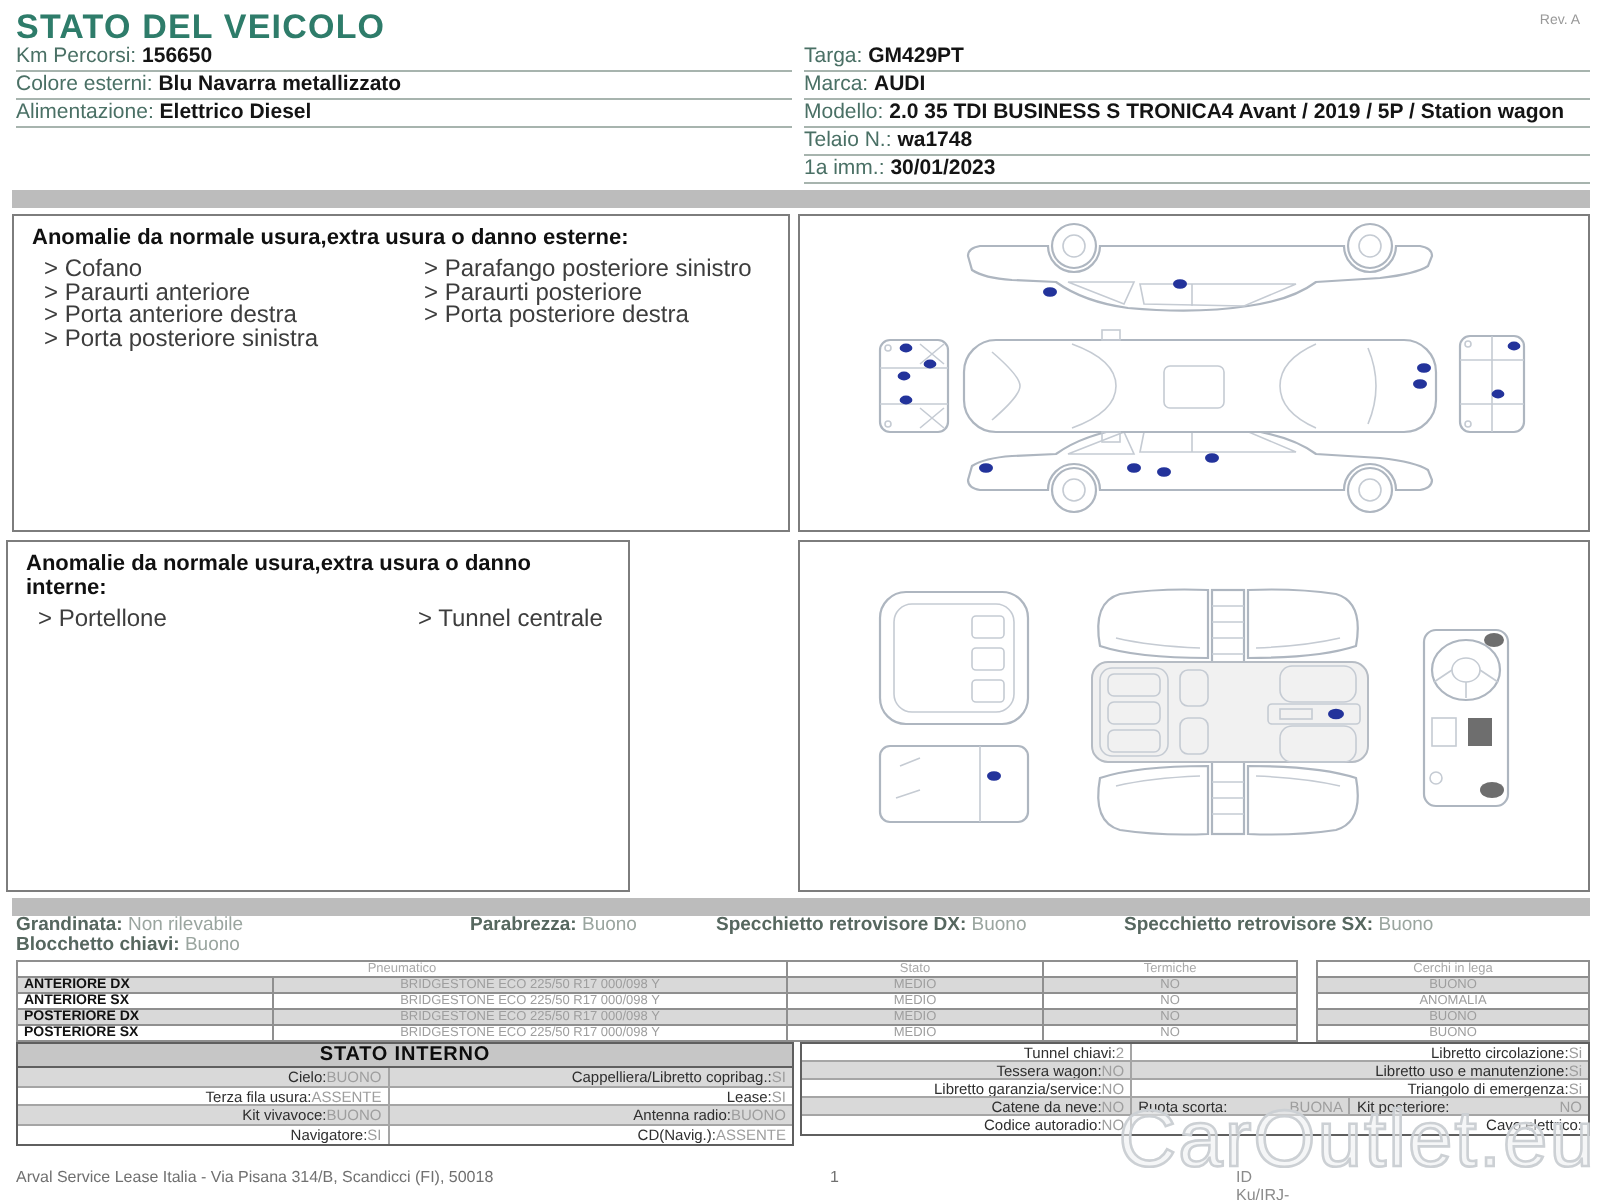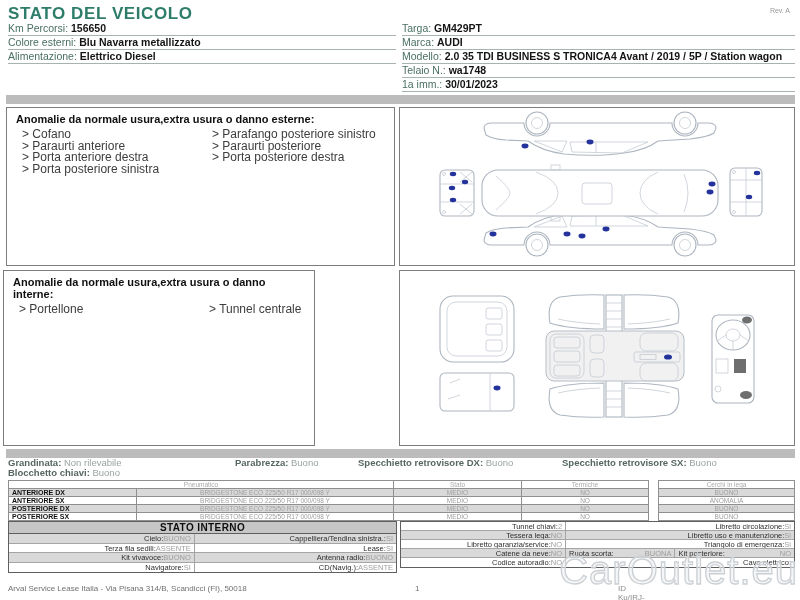--- a/index.html
+++ b/index.html
@@ -344,27 +344,27 @@
 </div>
 
 <div class="datatable dt-si">
   <div class="dt-head">STATO INTERNO</div>
   <div class="trow rgray">
     <div class="cellp first">
         <span class="clabel">Cielo:</span>
         <span class="cvalue">BUONO</span>
       </div>
     <div class="cellp second">
-        <span class="clabel">Cappelliera/Tendina sinistra.:</span>
+        <span class="clabel">Cappelliera/Libretto copribag.:</span>
         <span class="cvalue">SI</span>
       </div>
   </div>
   <div class="trow">
     <div class="cellp first">
-        <span class="clabel">Terza fila sedili:</span>
+        <span class="clabel">Terza fila usura:</span>
         <span class="cvalue">ASSENTE</span>
       </div>
     <div class="cellp second">
         <span class="clabel">Lease:</span>
         <span class="cvalue">SI</span>
       </div>
   </div>
   <div class="trow rgray">
     <div class="cellp first">
         <span class="clabel">Kit vivavoce:</span>
@@ -393,21 +393,21 @@
         <span class="clabel">Tunnel chiavi:</span>
         <span class="cvalue">2</span>
       </div>
     <div class="cellp second">
         <span class="clabel">Libretto circolazione:</span>
         <span class="cvalue">Si</span>
       </div>
   </div>
   <div class="trow rgray">
     <div class="cellp first">
-        <span class="clabel">Tessera lega:</span>
+        <span class="clabel">Tessera wagon:</span>
         <span class="cvalue">NO</span>
       </div>
     <div class="cellp second">
         <span class="clabel">Libretto uso e manutenzione:</span>
         <span class="cvalue">Si</span>
       </div>
   </div>
   <div class="trow">
     <div class="cellp first">
         <span class="clabel">Libretto garanzia/service:</span>

